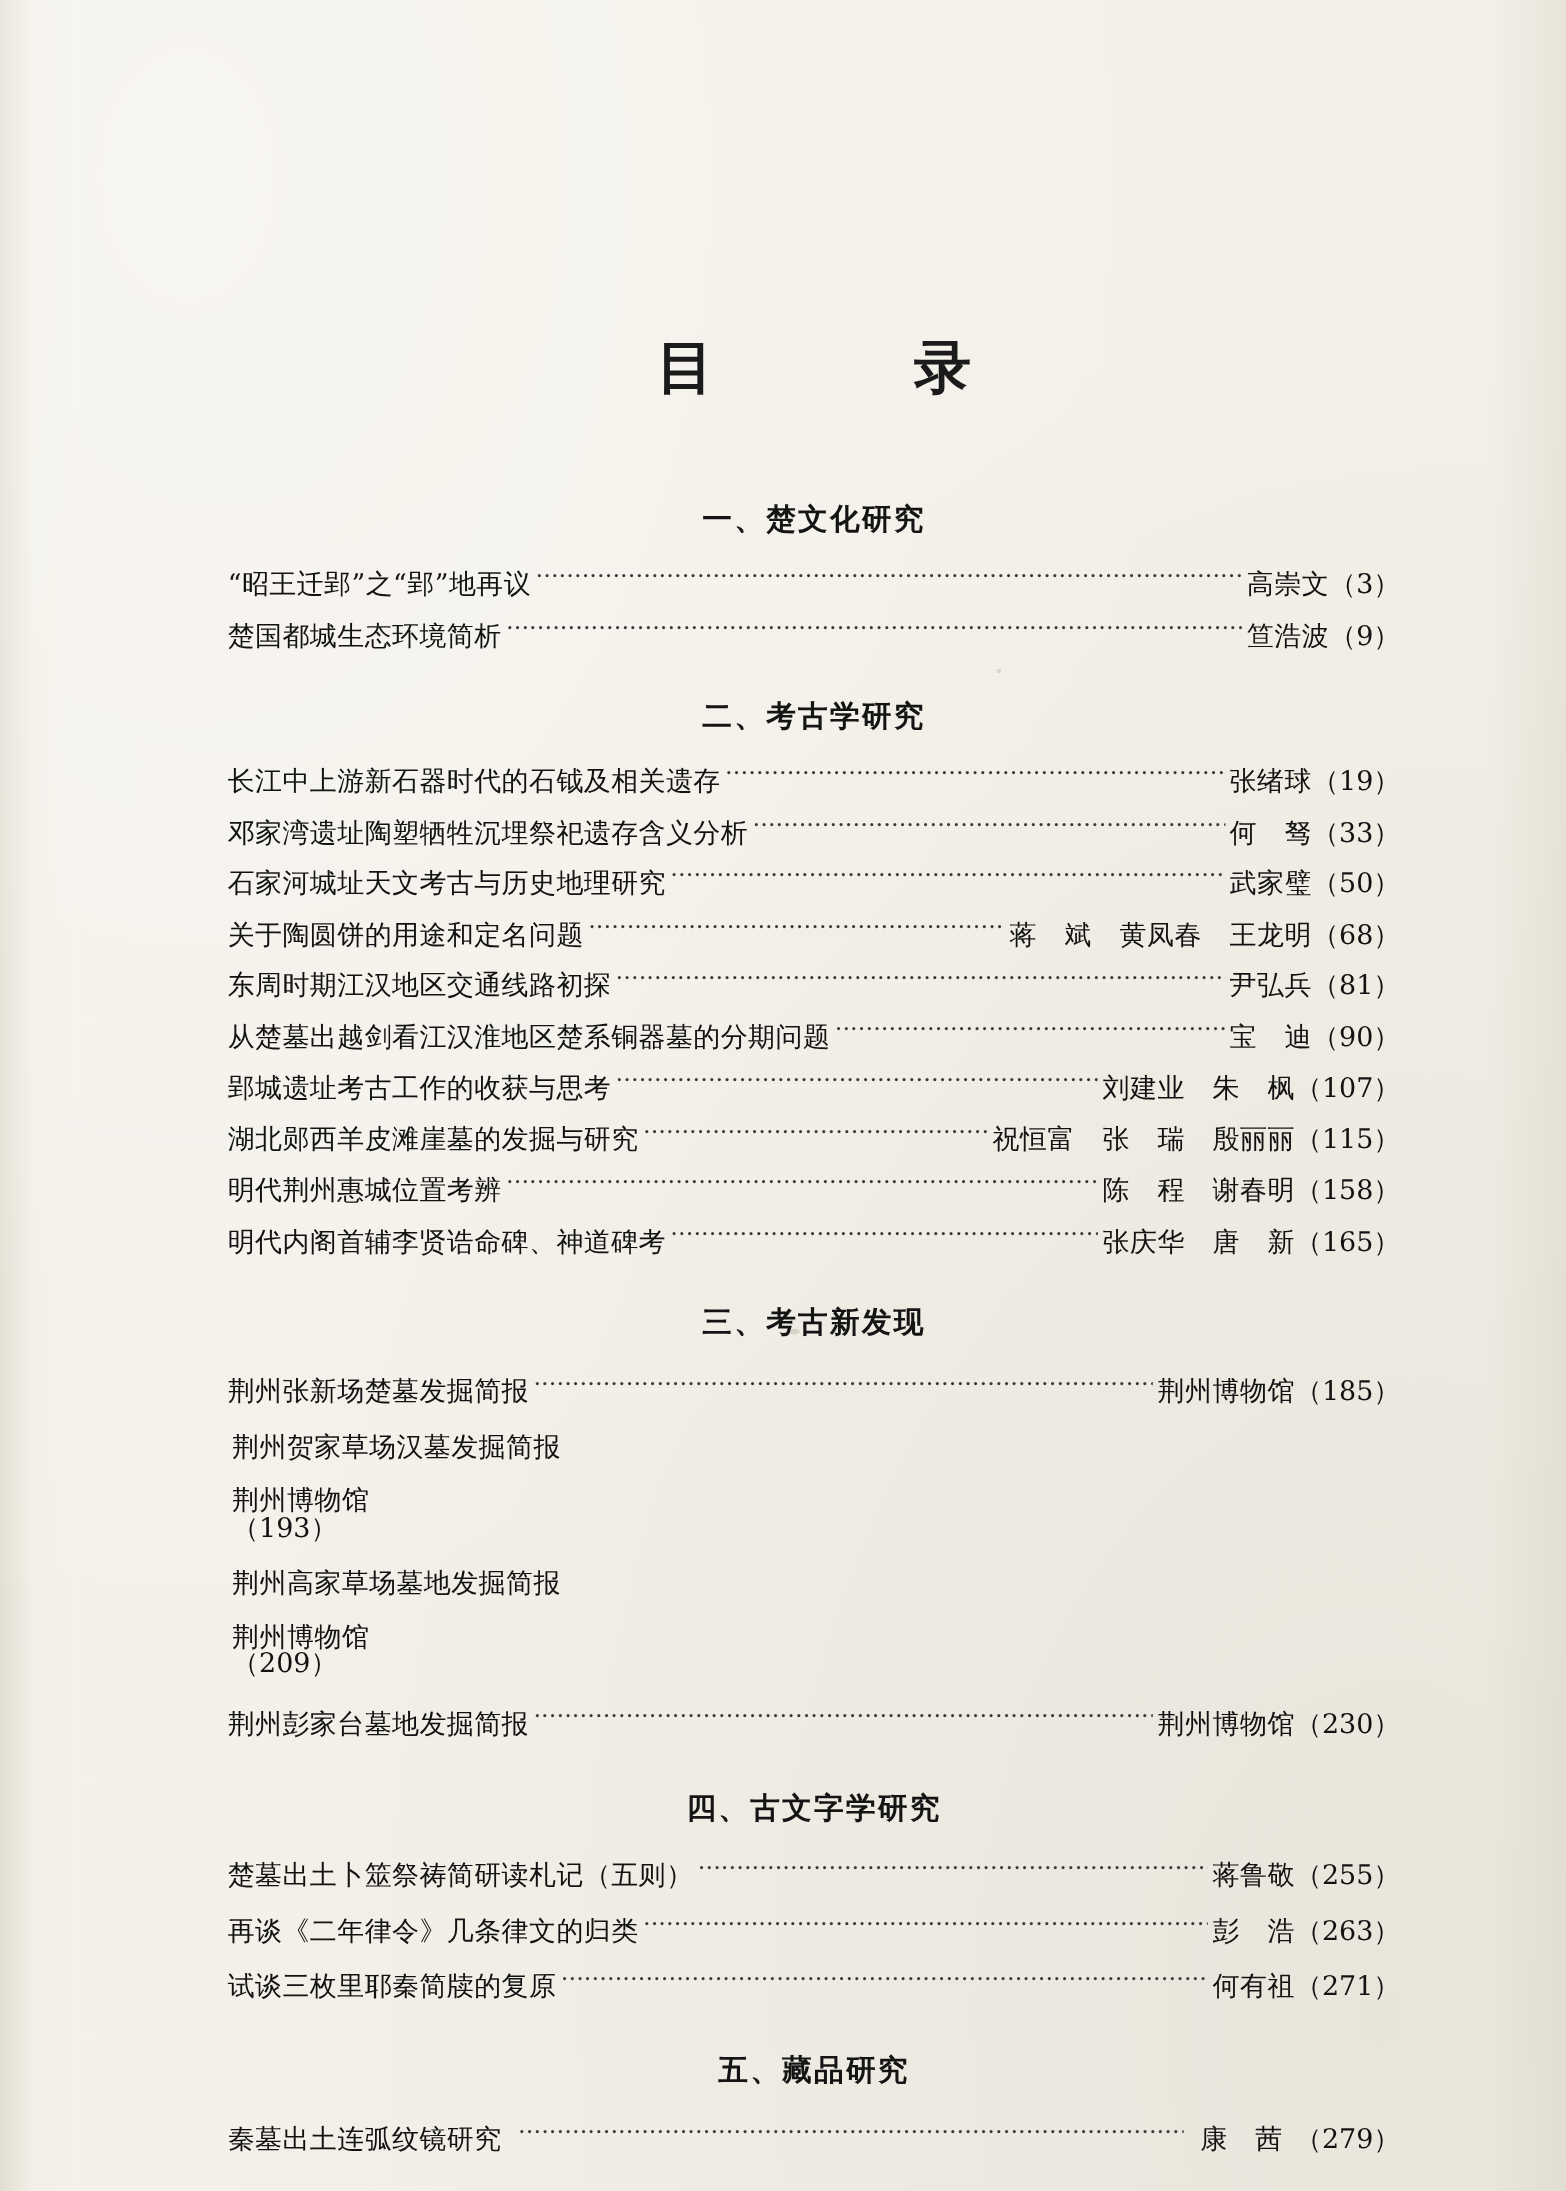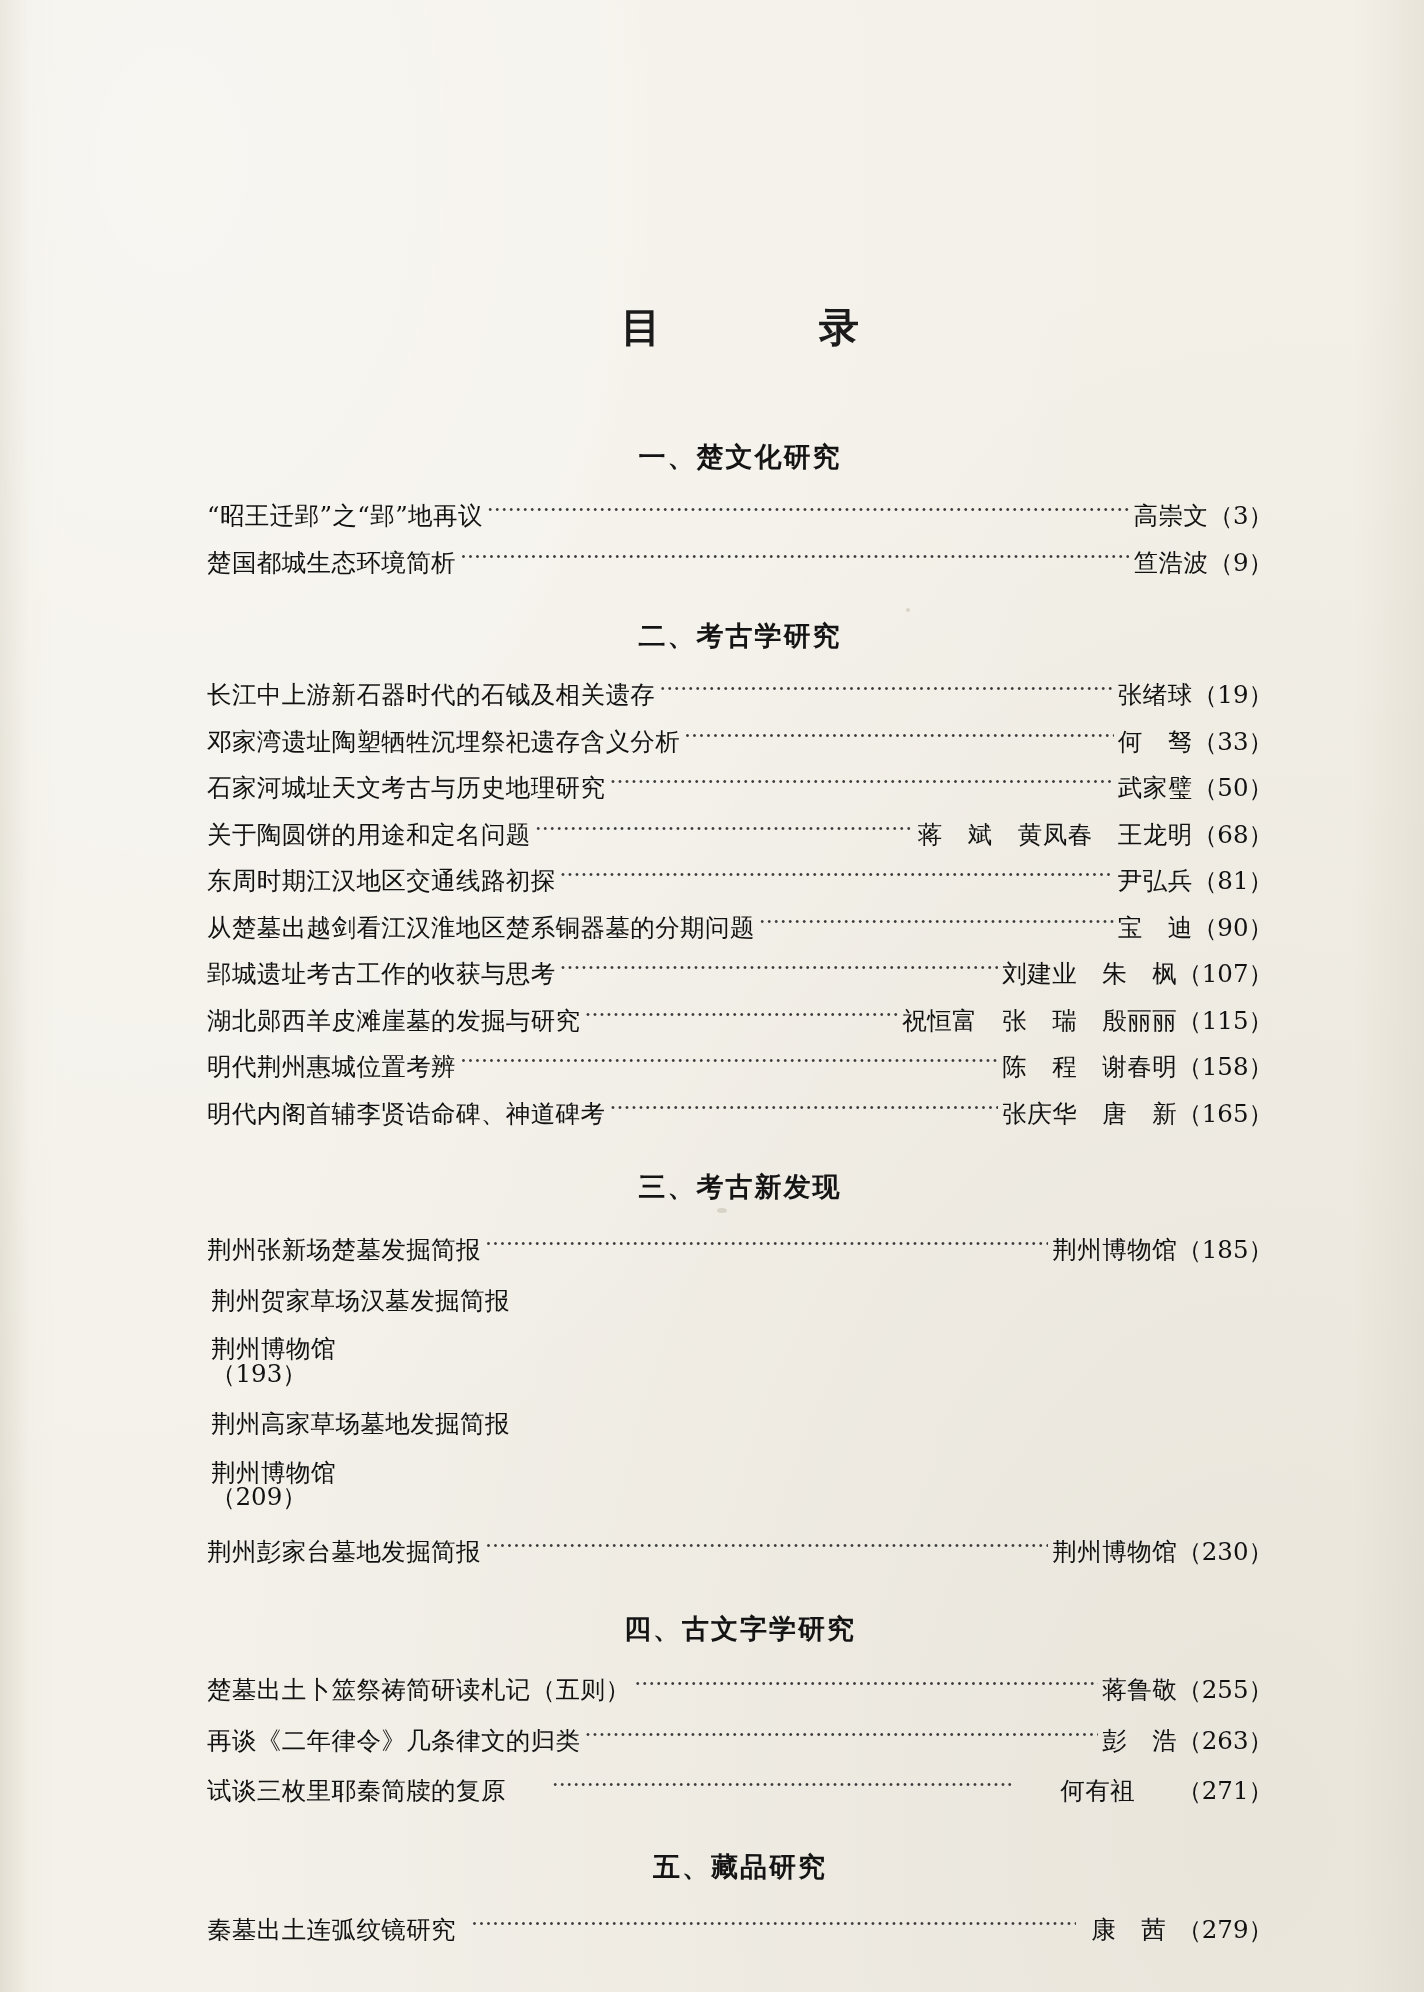--- a/index.html
+++ b/index.html
@@ -30,21 +30,21 @@
     pointer-events: none;
   }
   .content {
     position: absolute;
     left: 195px;
     top: 300px;
     width: 1090px;
   }
   .doc-title {
     text-align: center;
-    font-size: 40px;
+    font-size: 52px;
     letter-spacing: 26px;
     font-weight: bold;
     color: #1b1b1b;
     margin: 0 0 84px 0;
     padding-left: 26px;
     font-family: "DejaVu Serif", "Liberation Serif", serif;
   }
   .section-heading {
     text-align: center;
     font-size: 27px;
@@ -243,21 +243,21 @@
           <span class="leader"></span>
           <span class="authors">蒋鲁敬</span>
           <span class="page-no">（255）</span>
         </div>
         <div class="entry" style="padding:11px 0;">
           <span class="title">再谈《二年律令》几条律文的归类</span>
           <span class="leader"></span>
           <span class="authors">彭　浩</span>
           <span class="page-no">（263）</span>
         </div>
-        <div class="entry" style="padding:11px 0;gap:42px;">
+        <div class="entry" style="padding:11px 0;">
           <span class="title">试谈三枚里耶秦简牍的复原</span>
           <span class="leader"></span>
           <span class="authors">何有祖</span>
           <span class="page-no">（271）</span>
         </div>
       </div>
     </div>
 
     <div class="group">
       <div class="section-heading spaced">五、藏品研究</div>

